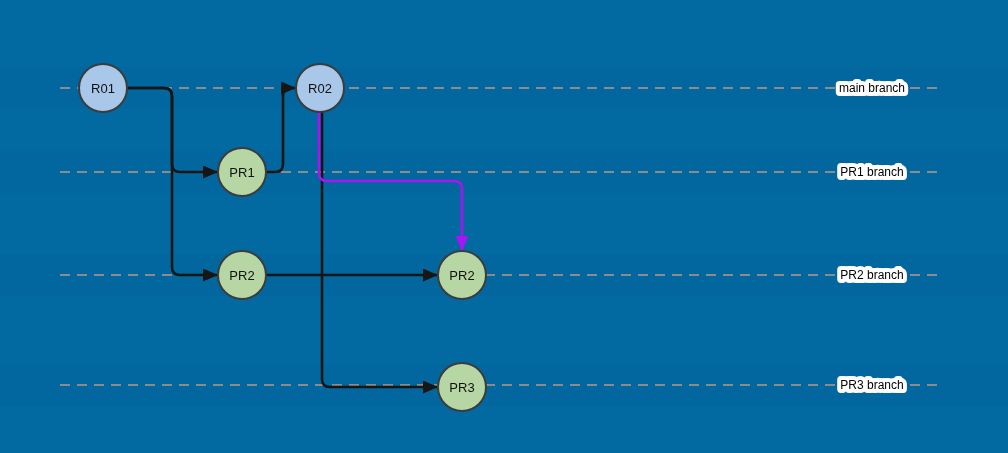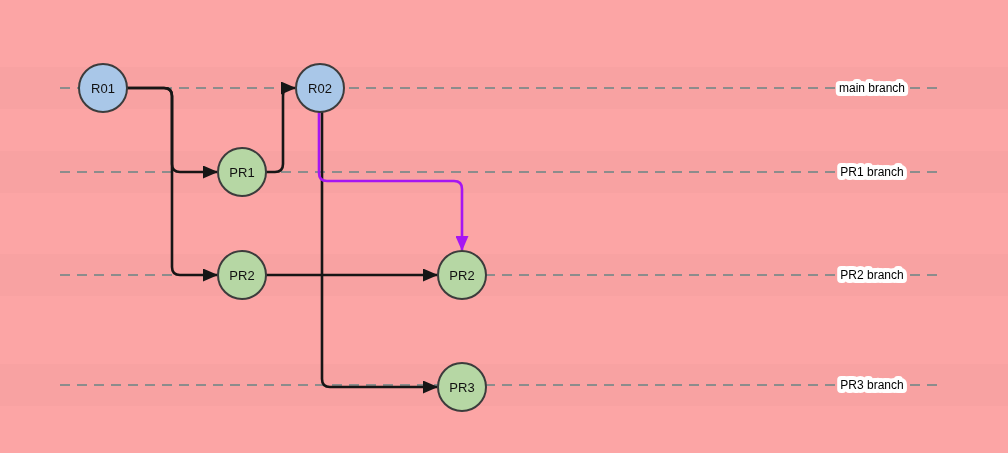--- a/index.html
+++ b/index.html
@@ -1,19 +1,19 @@
 <!DOCTYPE html>
 <html><head>
 <meta charset="utf-8">
 <style>
   html,body{margin:0;padding:0;background:#ffffff;}
   .stage{
     position:relative;
     width:1008px;height:453px;
-    background:#fca5a5;
+    background:#0369a1;
     overflow:hidden;
     font-family:"Liberation Sans", sans-serif;
   }
   svg{position:absolute;left:0;top:0;display:block;}
   text{font-family:"Liberation Sans", sans-serif;}
   .lane-label{
     font-size:12px;
     fill:#000000;
     paint-order:stroke;
     stroke:#ffffff;

